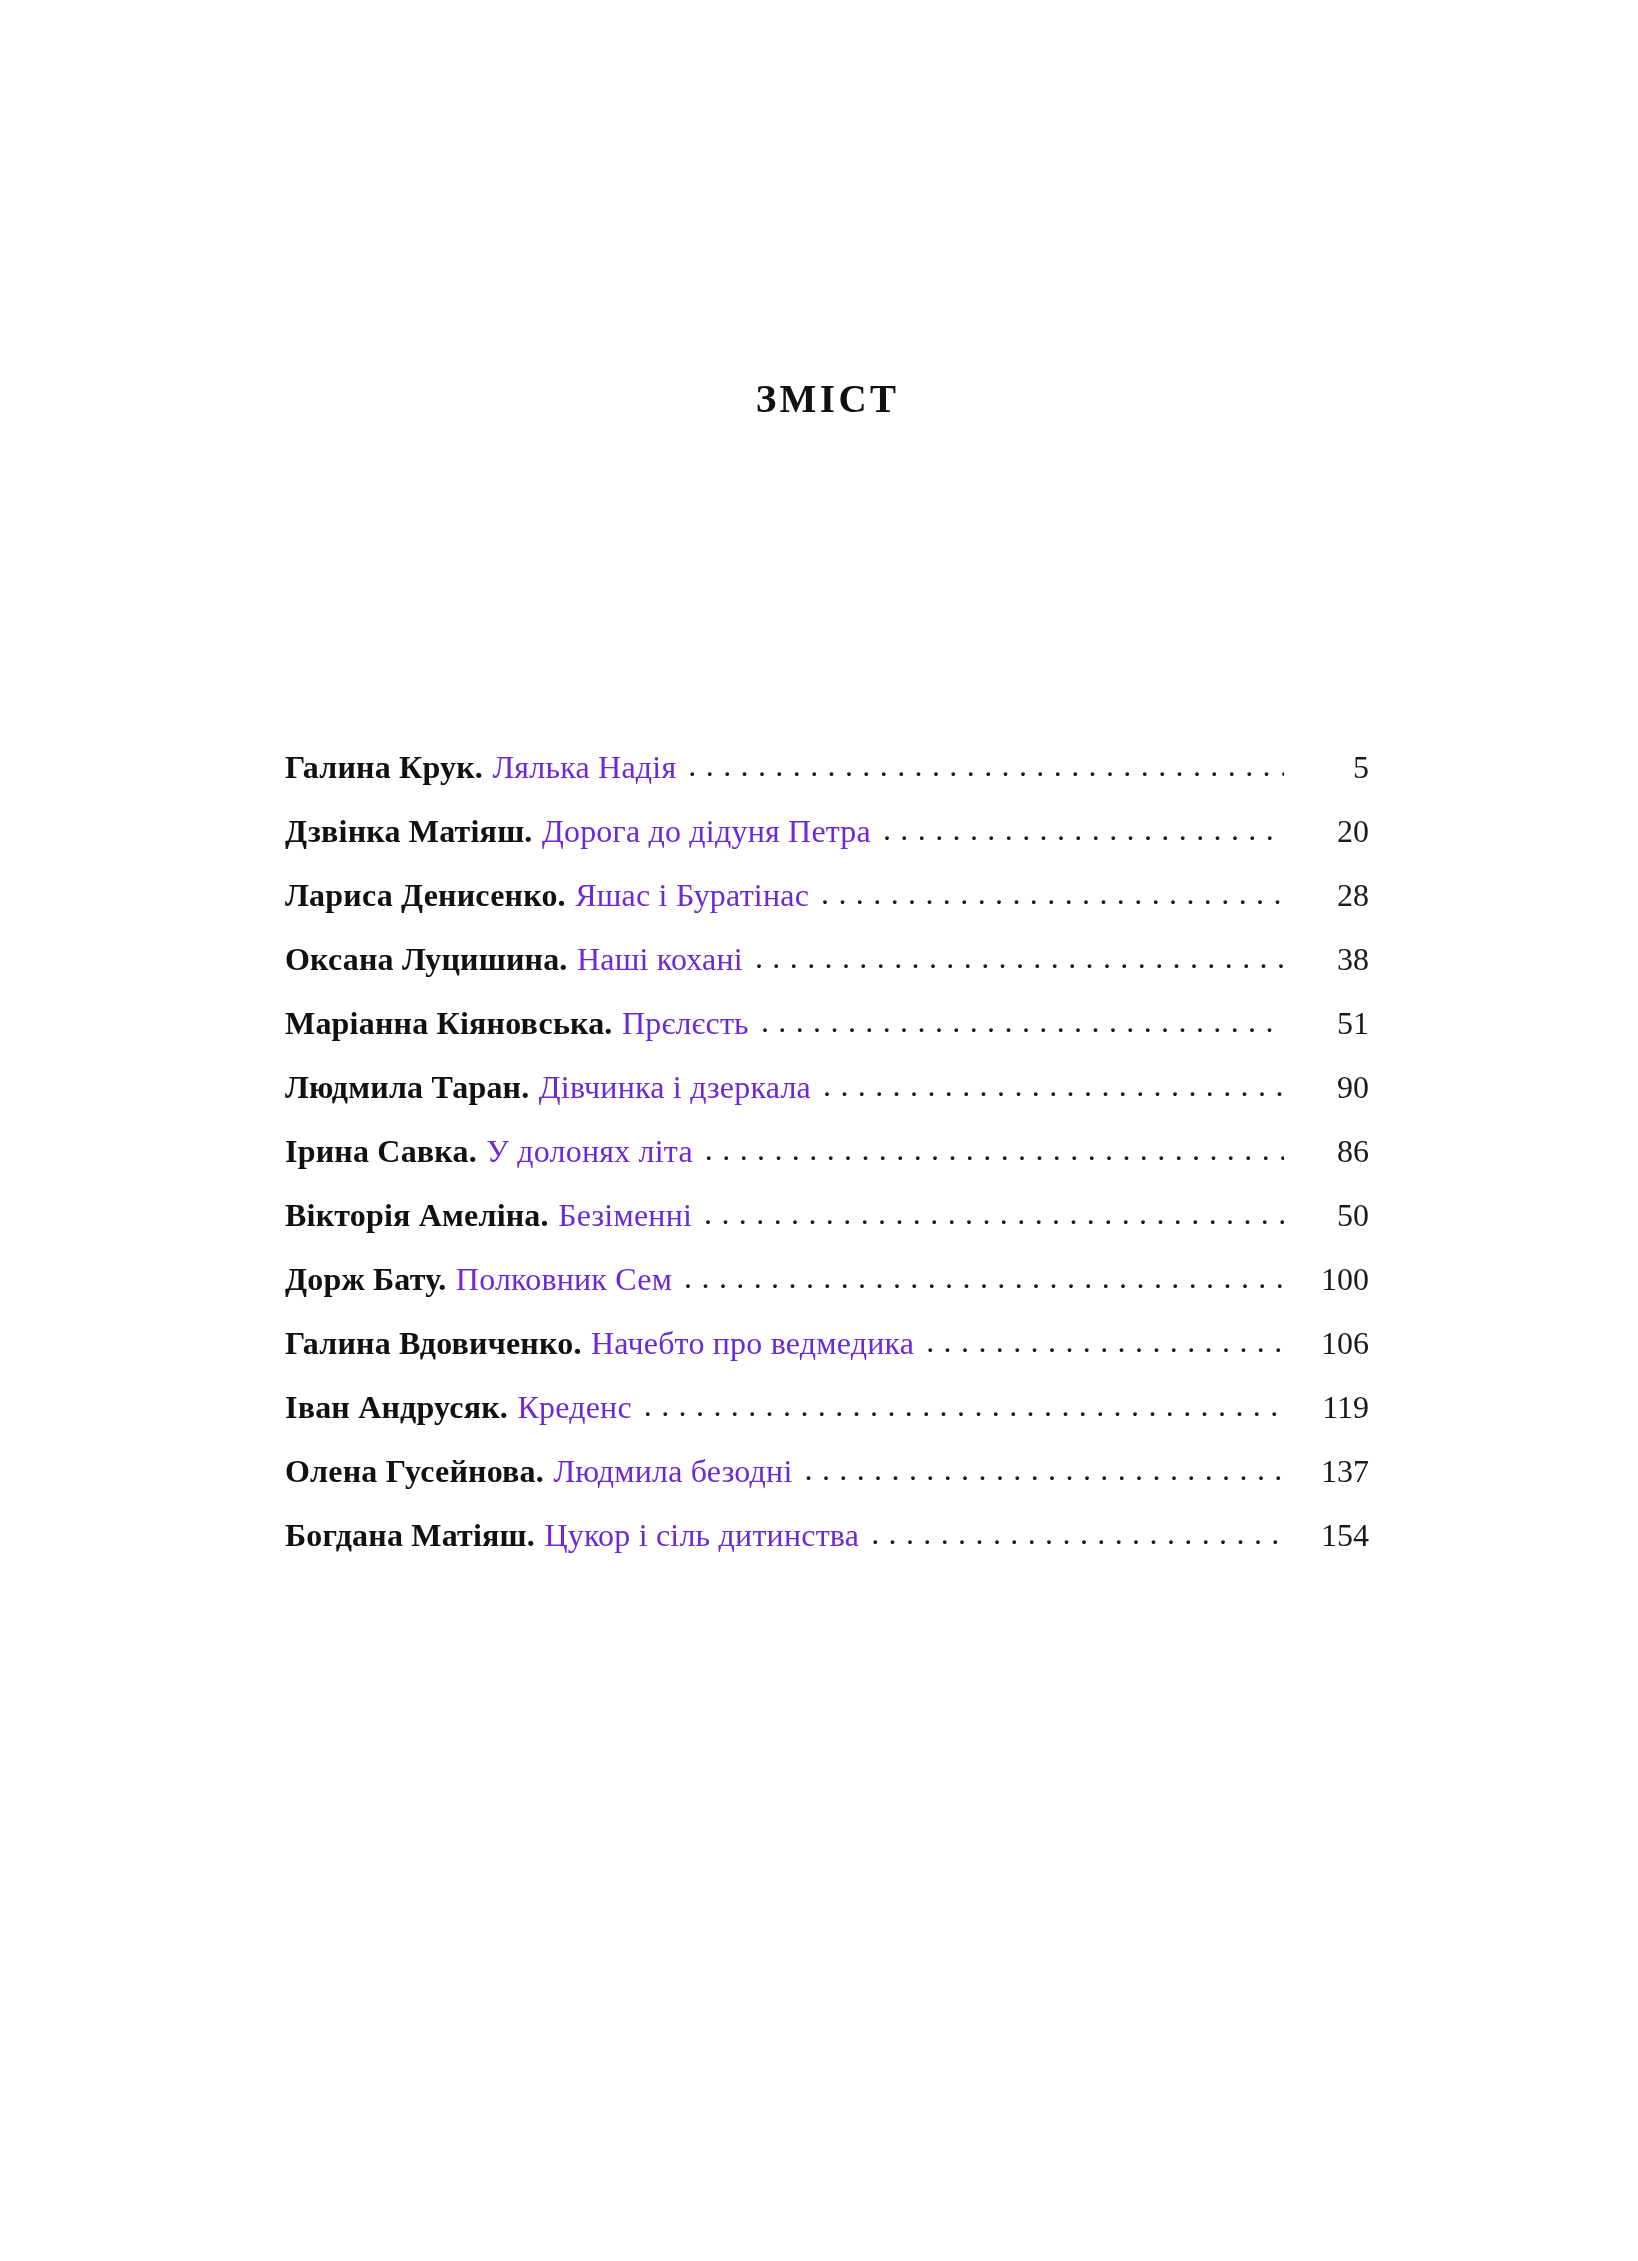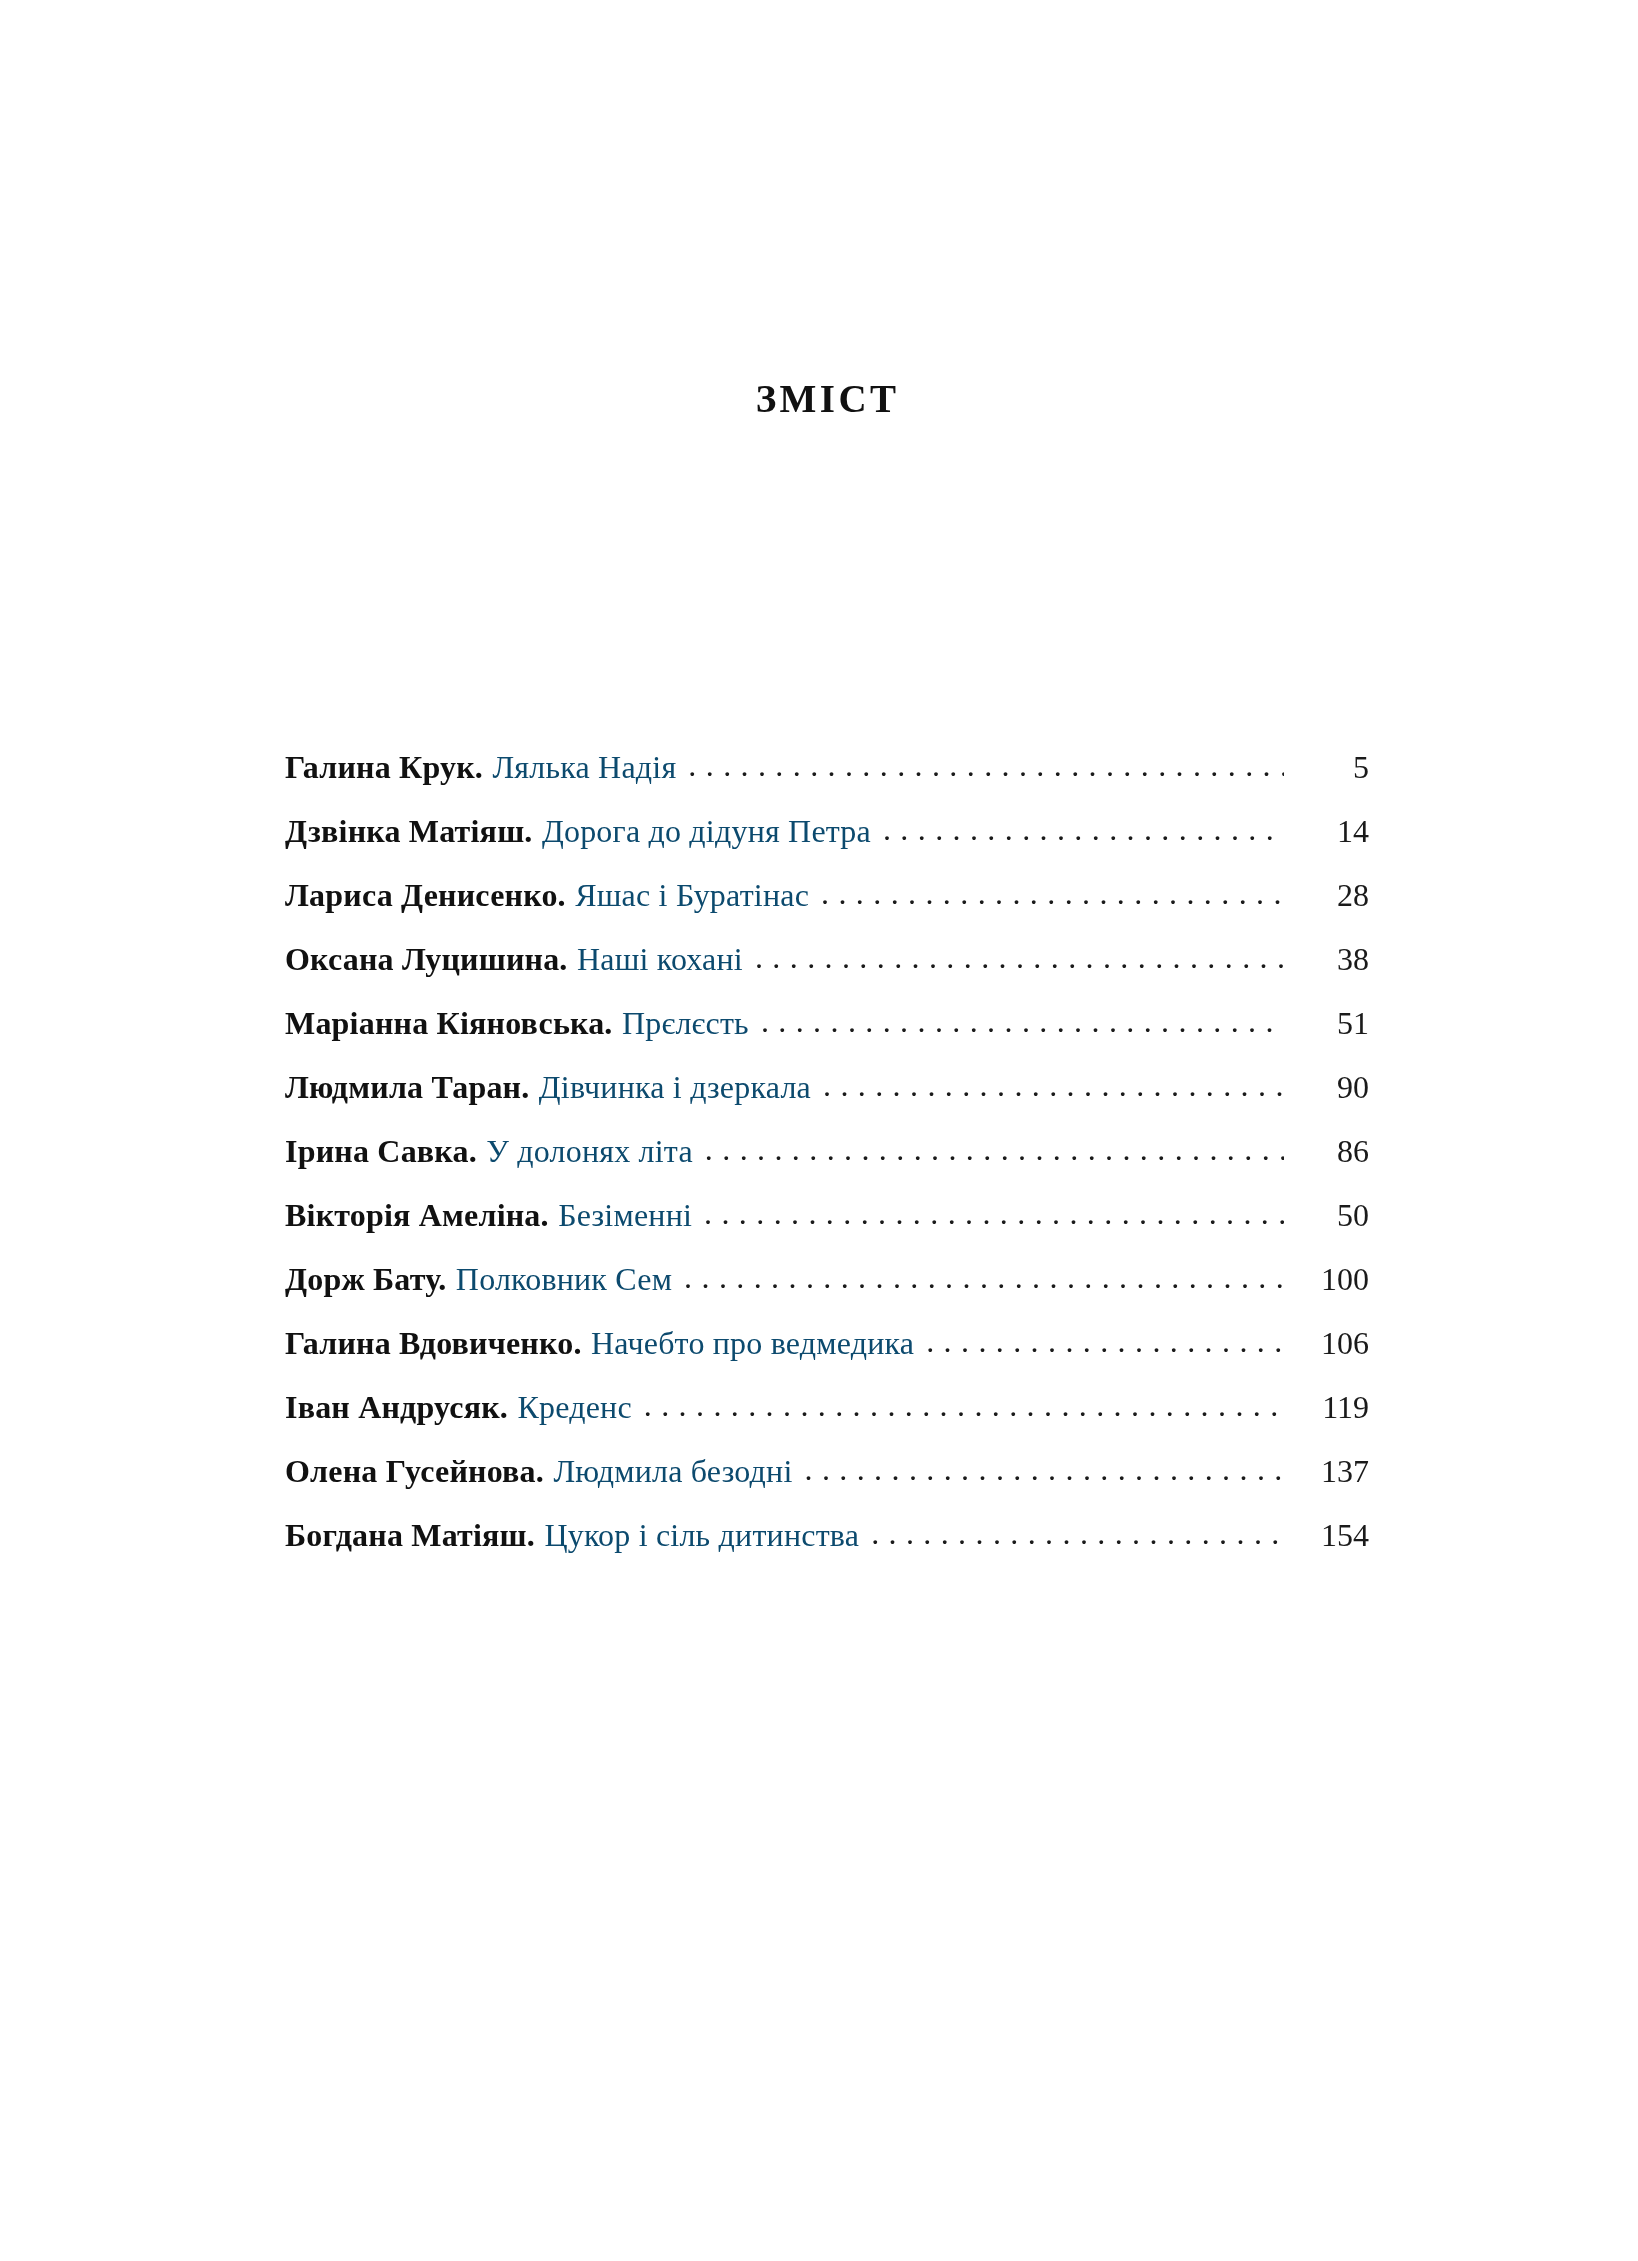--- a/index.html
+++ b/index.html
@@ -48,21 +48,21 @@
     margin-bottom: 32px;
     white-space: nowrap;
   }
   .toc-author {
     font-weight: bold;
     color: #111111;
     letter-spacing: 0.2px;
   }
   .toc-work {
     font-weight: normal;
-    color: #0c4a6e;
+    color: #6d28d9;
     margin-left: 9.4px;
     letter-spacing: 0.2px;
   }
   .toc-dots {
     flex: 1 1 auto;
     overflow: hidden;
     margin: 0 12px;
     color: #1a1a1a;
     font-size: 32px;
     letter-spacing: 9.4px;
@@ -90,21 +90,21 @@
       <div class="toc-entry">
         <span class="toc-author">Галина Крук.</span>
         <span class="toc-work">Лялька Надія</span>
         <span class="toc-dots">.......................................</span>
         <span class="toc-page">5</span>
       </div>
       <div class="toc-entry">
         <span class="toc-author">Дзвінка Матіяш.</span>
         <span class="toc-work">Дорога до дідуня Петра</span>
         <span class="toc-dots">.......................................</span>
-        <span class="toc-page">14</span>
+        <span class="toc-page">20</span>
       </div>
       <div class="toc-entry">
         <span class="toc-author">Лариса Денисенко.</span>
         <span class="toc-work">Яшас і Буратінас</span>
         <span class="toc-dots">.......................................</span>
         <span class="toc-page">28</span>
       </div>
       <div class="toc-entry">
         <span class="toc-author">Оксана Луцишина.</span>
         <span class="toc-work">Наші кохані</span>

